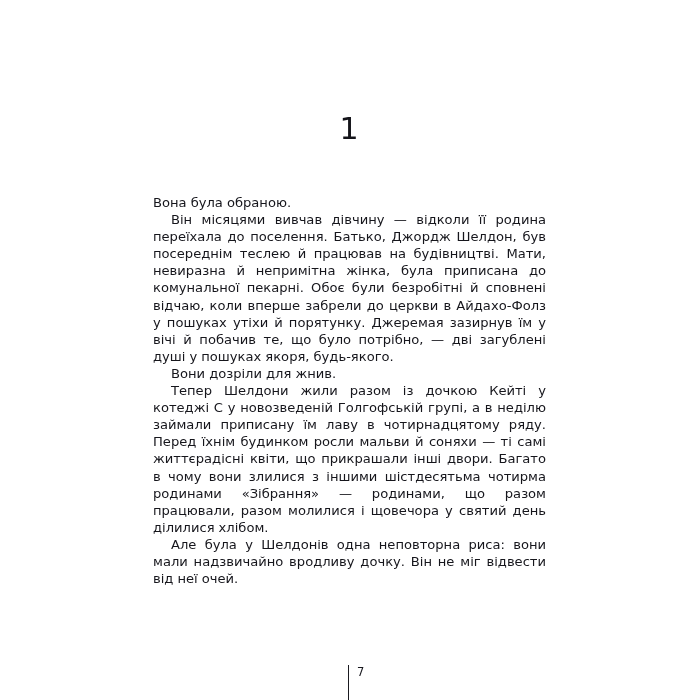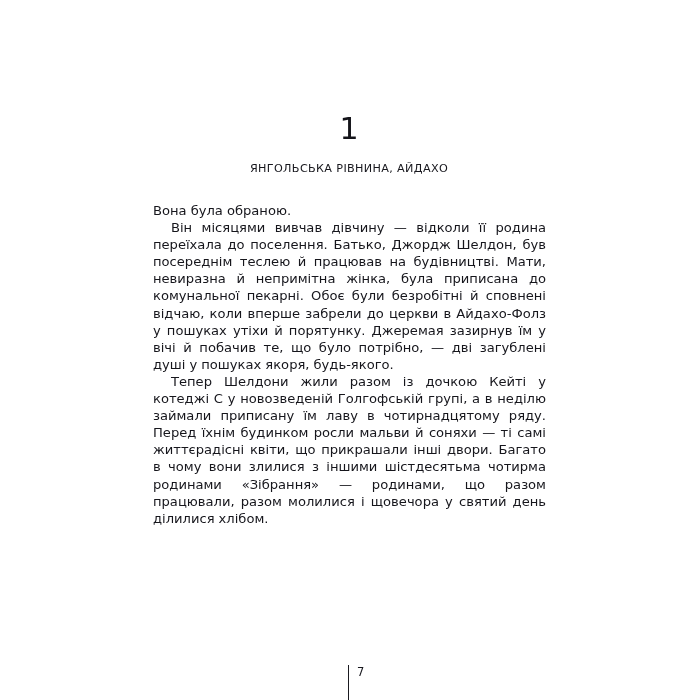--- a/index.html
+++ b/index.html
@@ -67,21 +67,20 @@
     line-height: 17.1px;
     text-align: justify;
     text-justify: inter-word;
     text-indent: 18px;
     color: #16161c;
     hyphens: manual;
     word-spacing: -0.1px;
   }
   .para.no-indent {
     text-indent: 0;
-    margin-top: 8px;
   }
 
   
   .footer {
     position: absolute;
     left: 153px;
     top: 662px;
     width: 393px;
     height: 38px;
   }
@@ -102,27 +101,28 @@
     color: #17171d;
   }
 </style>
 </head>
 <body>
 
 <div class="page">
 
   <div class="chapter-head">
     <div class="chapter-number">1</div>
-    <div class="chapter-subtitle">ЯНГОЛЬСЬКА РІВНИНА, АЙДАХО</div>
   </div>
 
   <div class="text-column">
     <p class="para no-indent">Вона була обраною.</p>
     <p class="para">Він місяцями вивчав дівчину — відколи її родина переїхала до поселення. Батько, Джордж Шелдон, був посереднім теслею й працював на будівництві. Мати, невиразна й непримітна жінка, була приписана до комунальної пекарні. Обоє були безробітні й сповнені відчаю, коли вперше забрели до церкви в Айдахо-Фолз у пошуках утіхи й порятунку. Джеремая зазирнув їм у вічі й побачив те, що було потрібно, — дві загублені душі у пошуках якоря, будь-якого.</p>
+    <p class="para">Вони дозріли для жнив.</p>
     <p class="para">Тепер Шелдони жили разом із дочкою Кейті у котеджі С у новозведеній Голгофській групі, а в неділю займали приписану їм лаву в чотирнадцятому ряду. Перед їхнім будинком росли мальви й соняхи — ті самі життєрадісні квіти, що прикрашали інші двори. Багато в чому вони злилися з іншими шістдесятьма чотирма родинами «Зібрання» — родинами, що разом працювали, разом молилися і щовечора у святий день ділилися хлібом.</p>
+    <p class="para">Але була у Шелдонів одна неповторна риса: вони мали надзвичайно вродливу дочку. Він не міг відвести від неї очей.</p>
   </div>
 
   <div class="footer">
     <div class="footer-rule"></div>
     <div class="page-number">7</div>
   </div>
 
 </div>
 
 </body></html>

